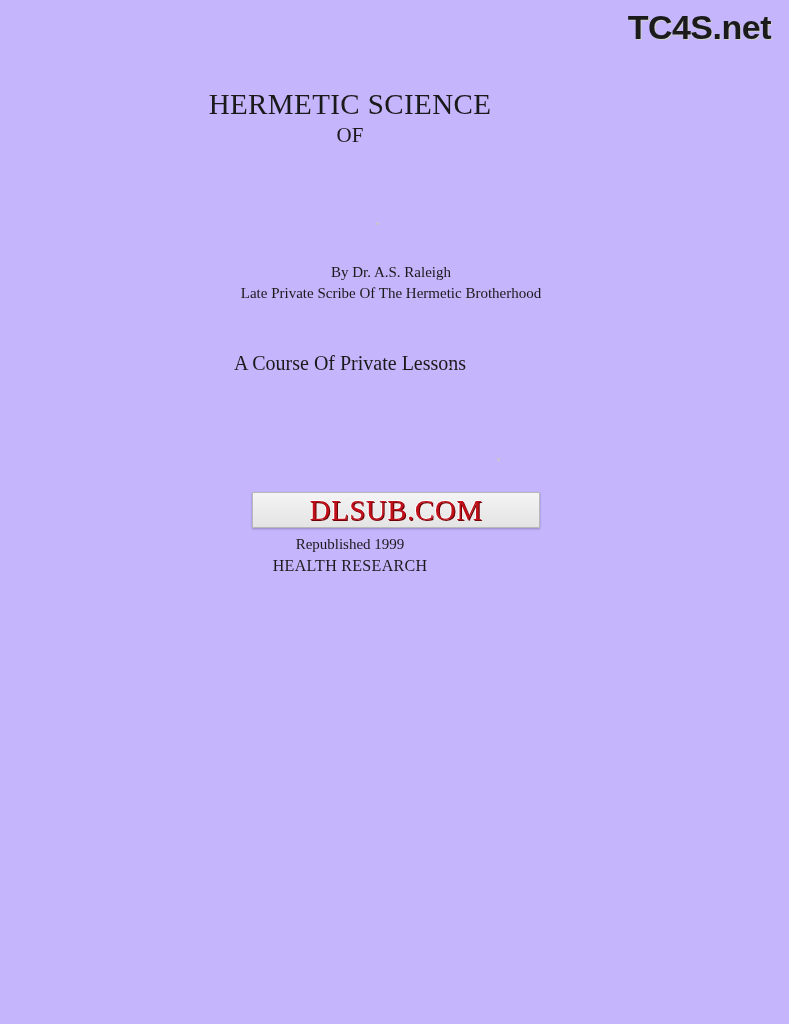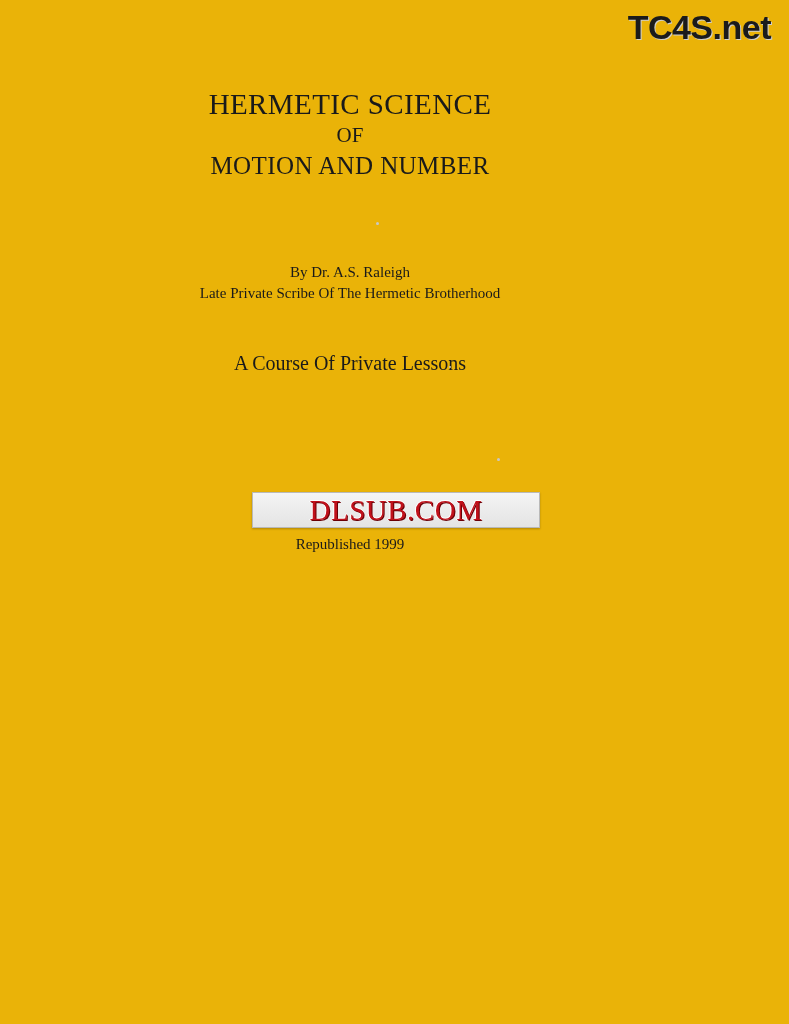--- a/index.html
+++ b/index.html
@@ -12,21 +12,21 @@
     height: 1024px;
     position: relative;
     font-family: "Liberation Serif", serif;
     color: #1a1a1a;
     overflow: hidden;
   }
 
   .page {
     position: absolute;
     inset: 0;
-    background: #eab308;
+    background: #c4b5fd;
   }
 
   
   .top-watermark {
     position: absolute;
     top: 8px;
     right: 18px;
     font-family: "Liberation Sans", sans-serif;
     font-weight: bold;
     font-size: 34px;
@@ -58,20 +58,21 @@
     line-height: 32px;
   }
 
   
   .author-block {
     position: absolute;
     top: 262px;
     left: 0;
     width: 700px;
     text-align: center;
+    padding-left: 41px;
   }
   .author-name {
     font-size: 15px;
     line-height: 21px;
   }
   .author-sub {
     font-size: 15px;
     line-height: 21px;
   }
 
@@ -155,37 +156,37 @@
 </head>
 <body>
 
 <div class="page">
 
   <div class="top-watermark">TC4S.net</div>
 
   <div class="title-block">
     <div class="title-line1">HERMETIC SCIENCE</div>
     <div class="title-line2">OF</div>
-    <div class="title-line3">MOTION AND NUMBER</div>
   </div>
 
   <div class="speck speck-a"></div>
 
   <div class="author-block">
     <div class="author-name">By Dr. A.S. Raleigh</div>
     <div class="author-sub">Late Private Scribe Of The Hermetic Brotherhood</div>
   </div>
 
   <div class="course-line">A Course Of Private Lessons</div>
 
   <div class="speck speck-c"></div>
   <div class="speck speck-b"></div>
 
   <div class="stamp">
     <span class="stamp-text">DLSUB.COM</span>
   </div>
 
   <div class="publisher-block">
     <div class="pub-line">Republished 1999</div>
+    <div class="pub-name">HEALTH RESEARCH</div>
   </div>
 
 
 </div>
 
 </body></html>

